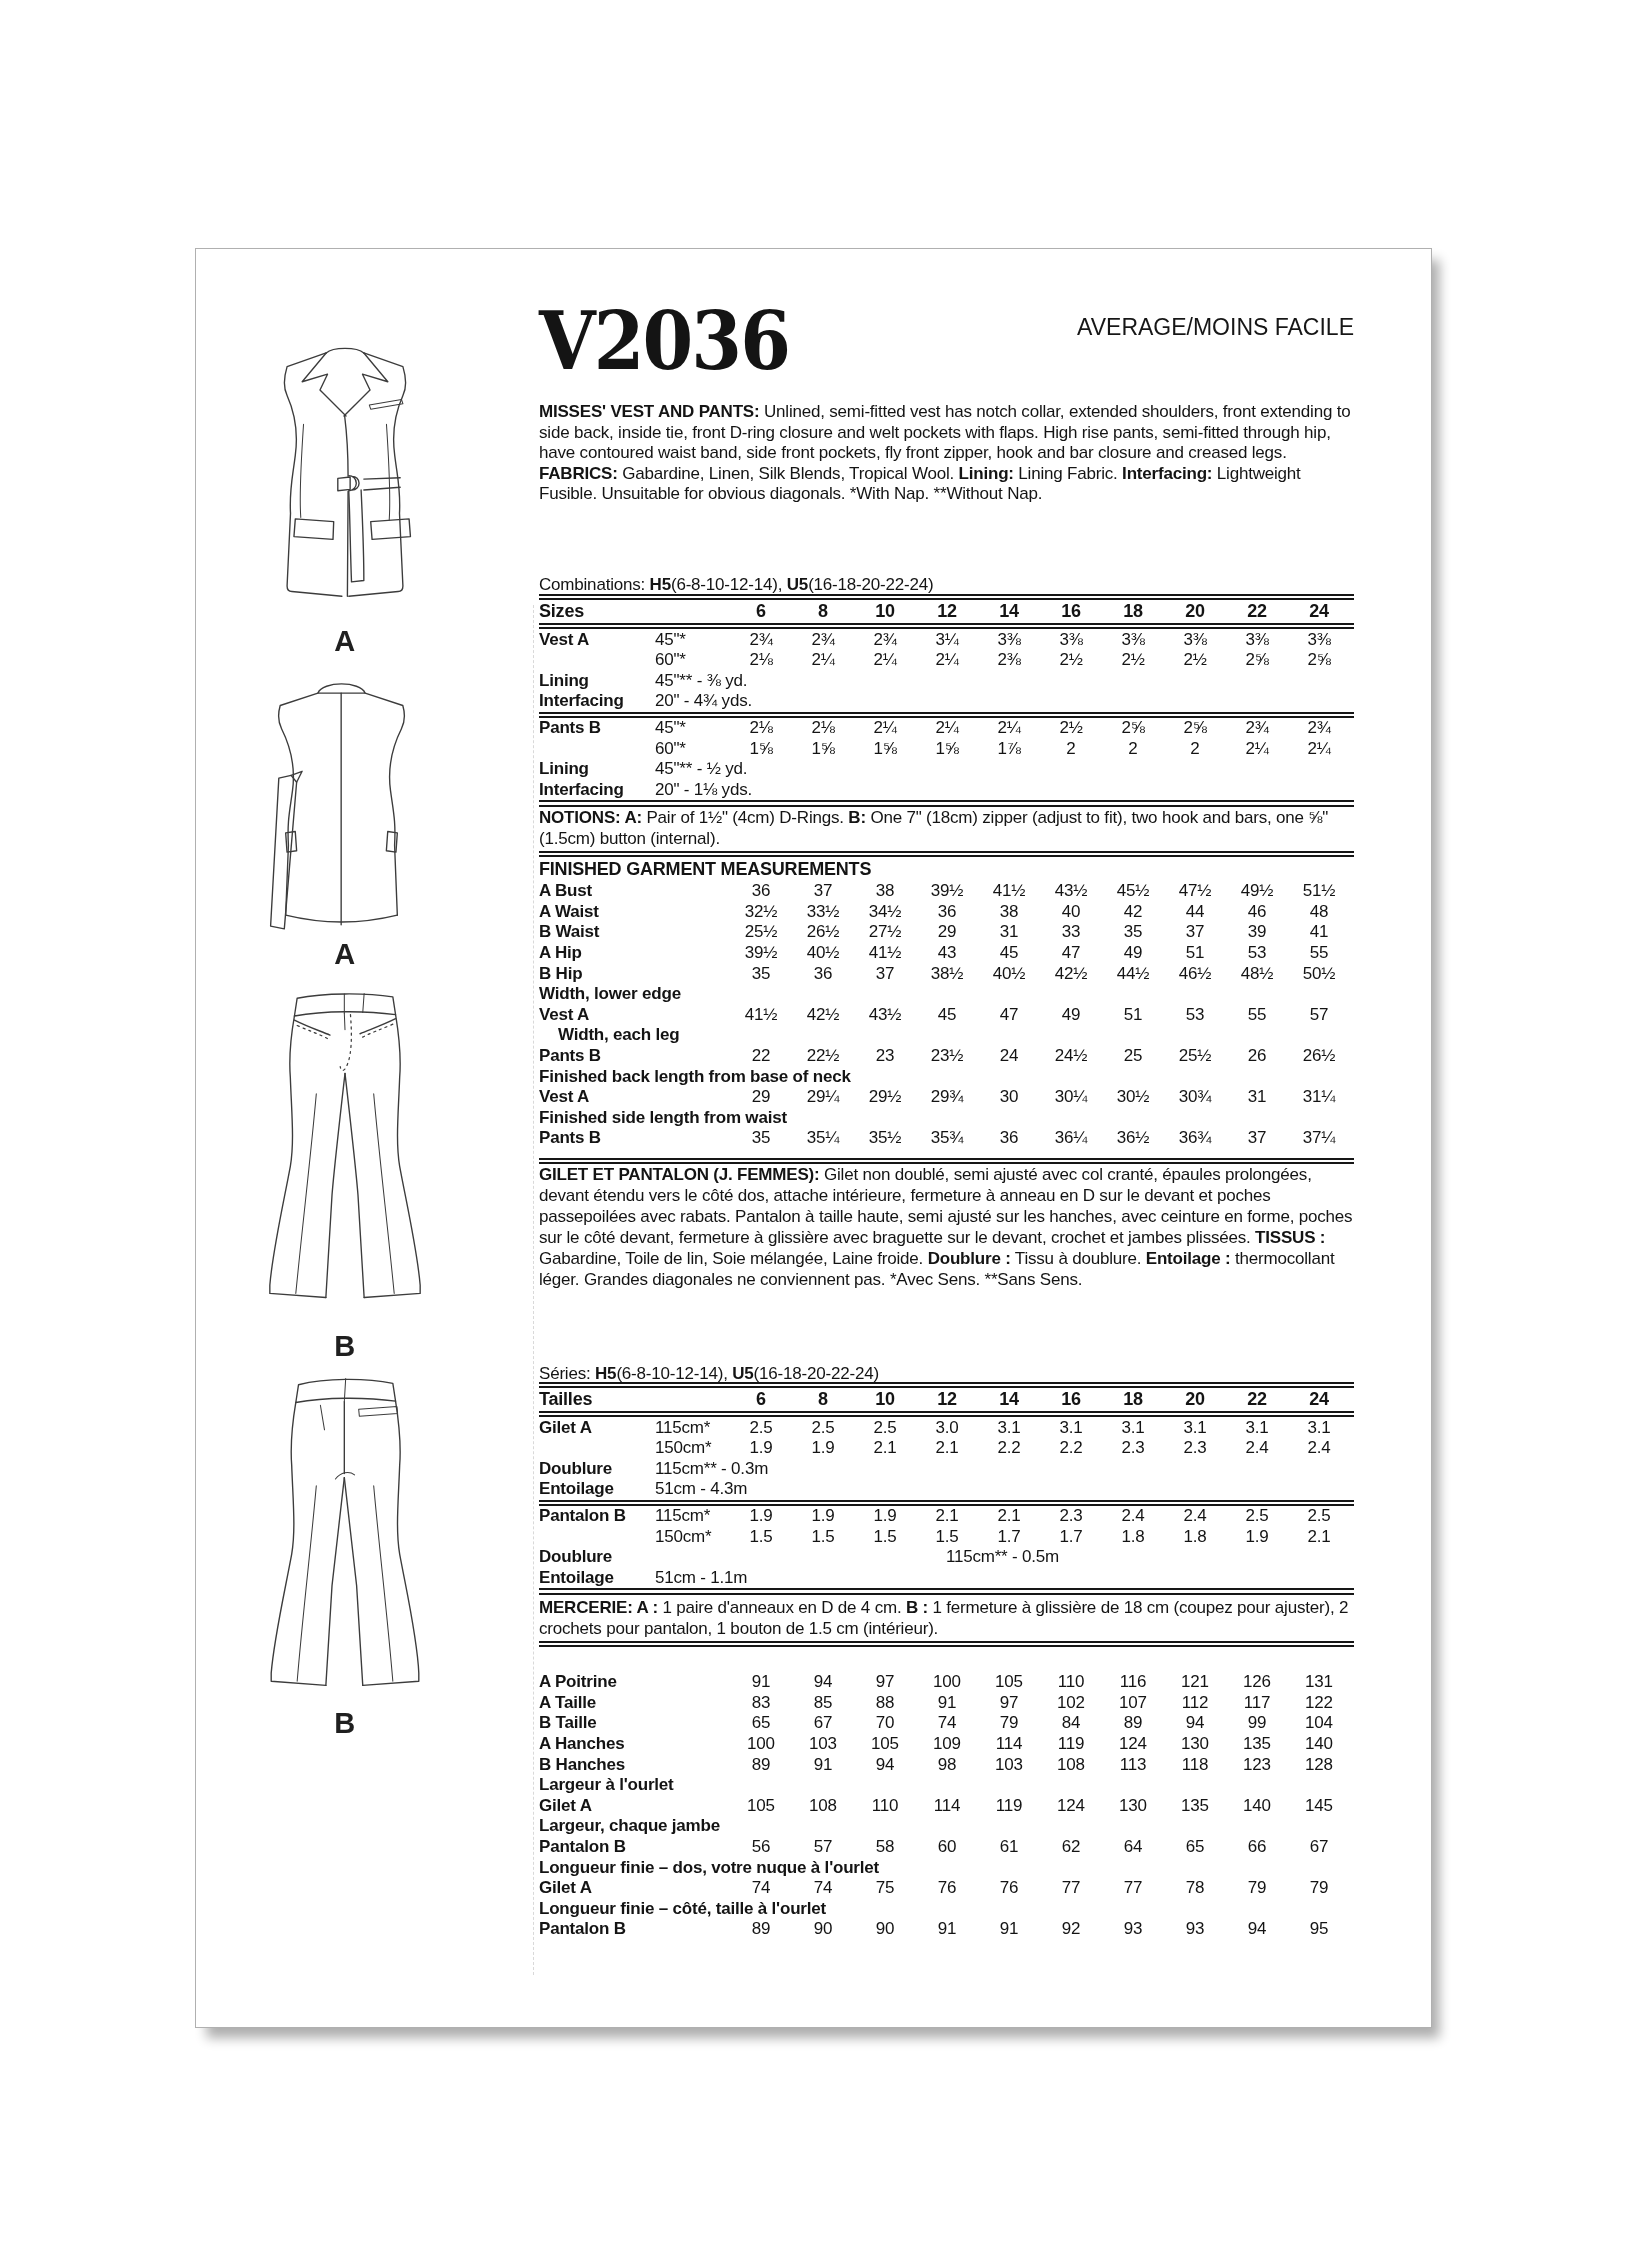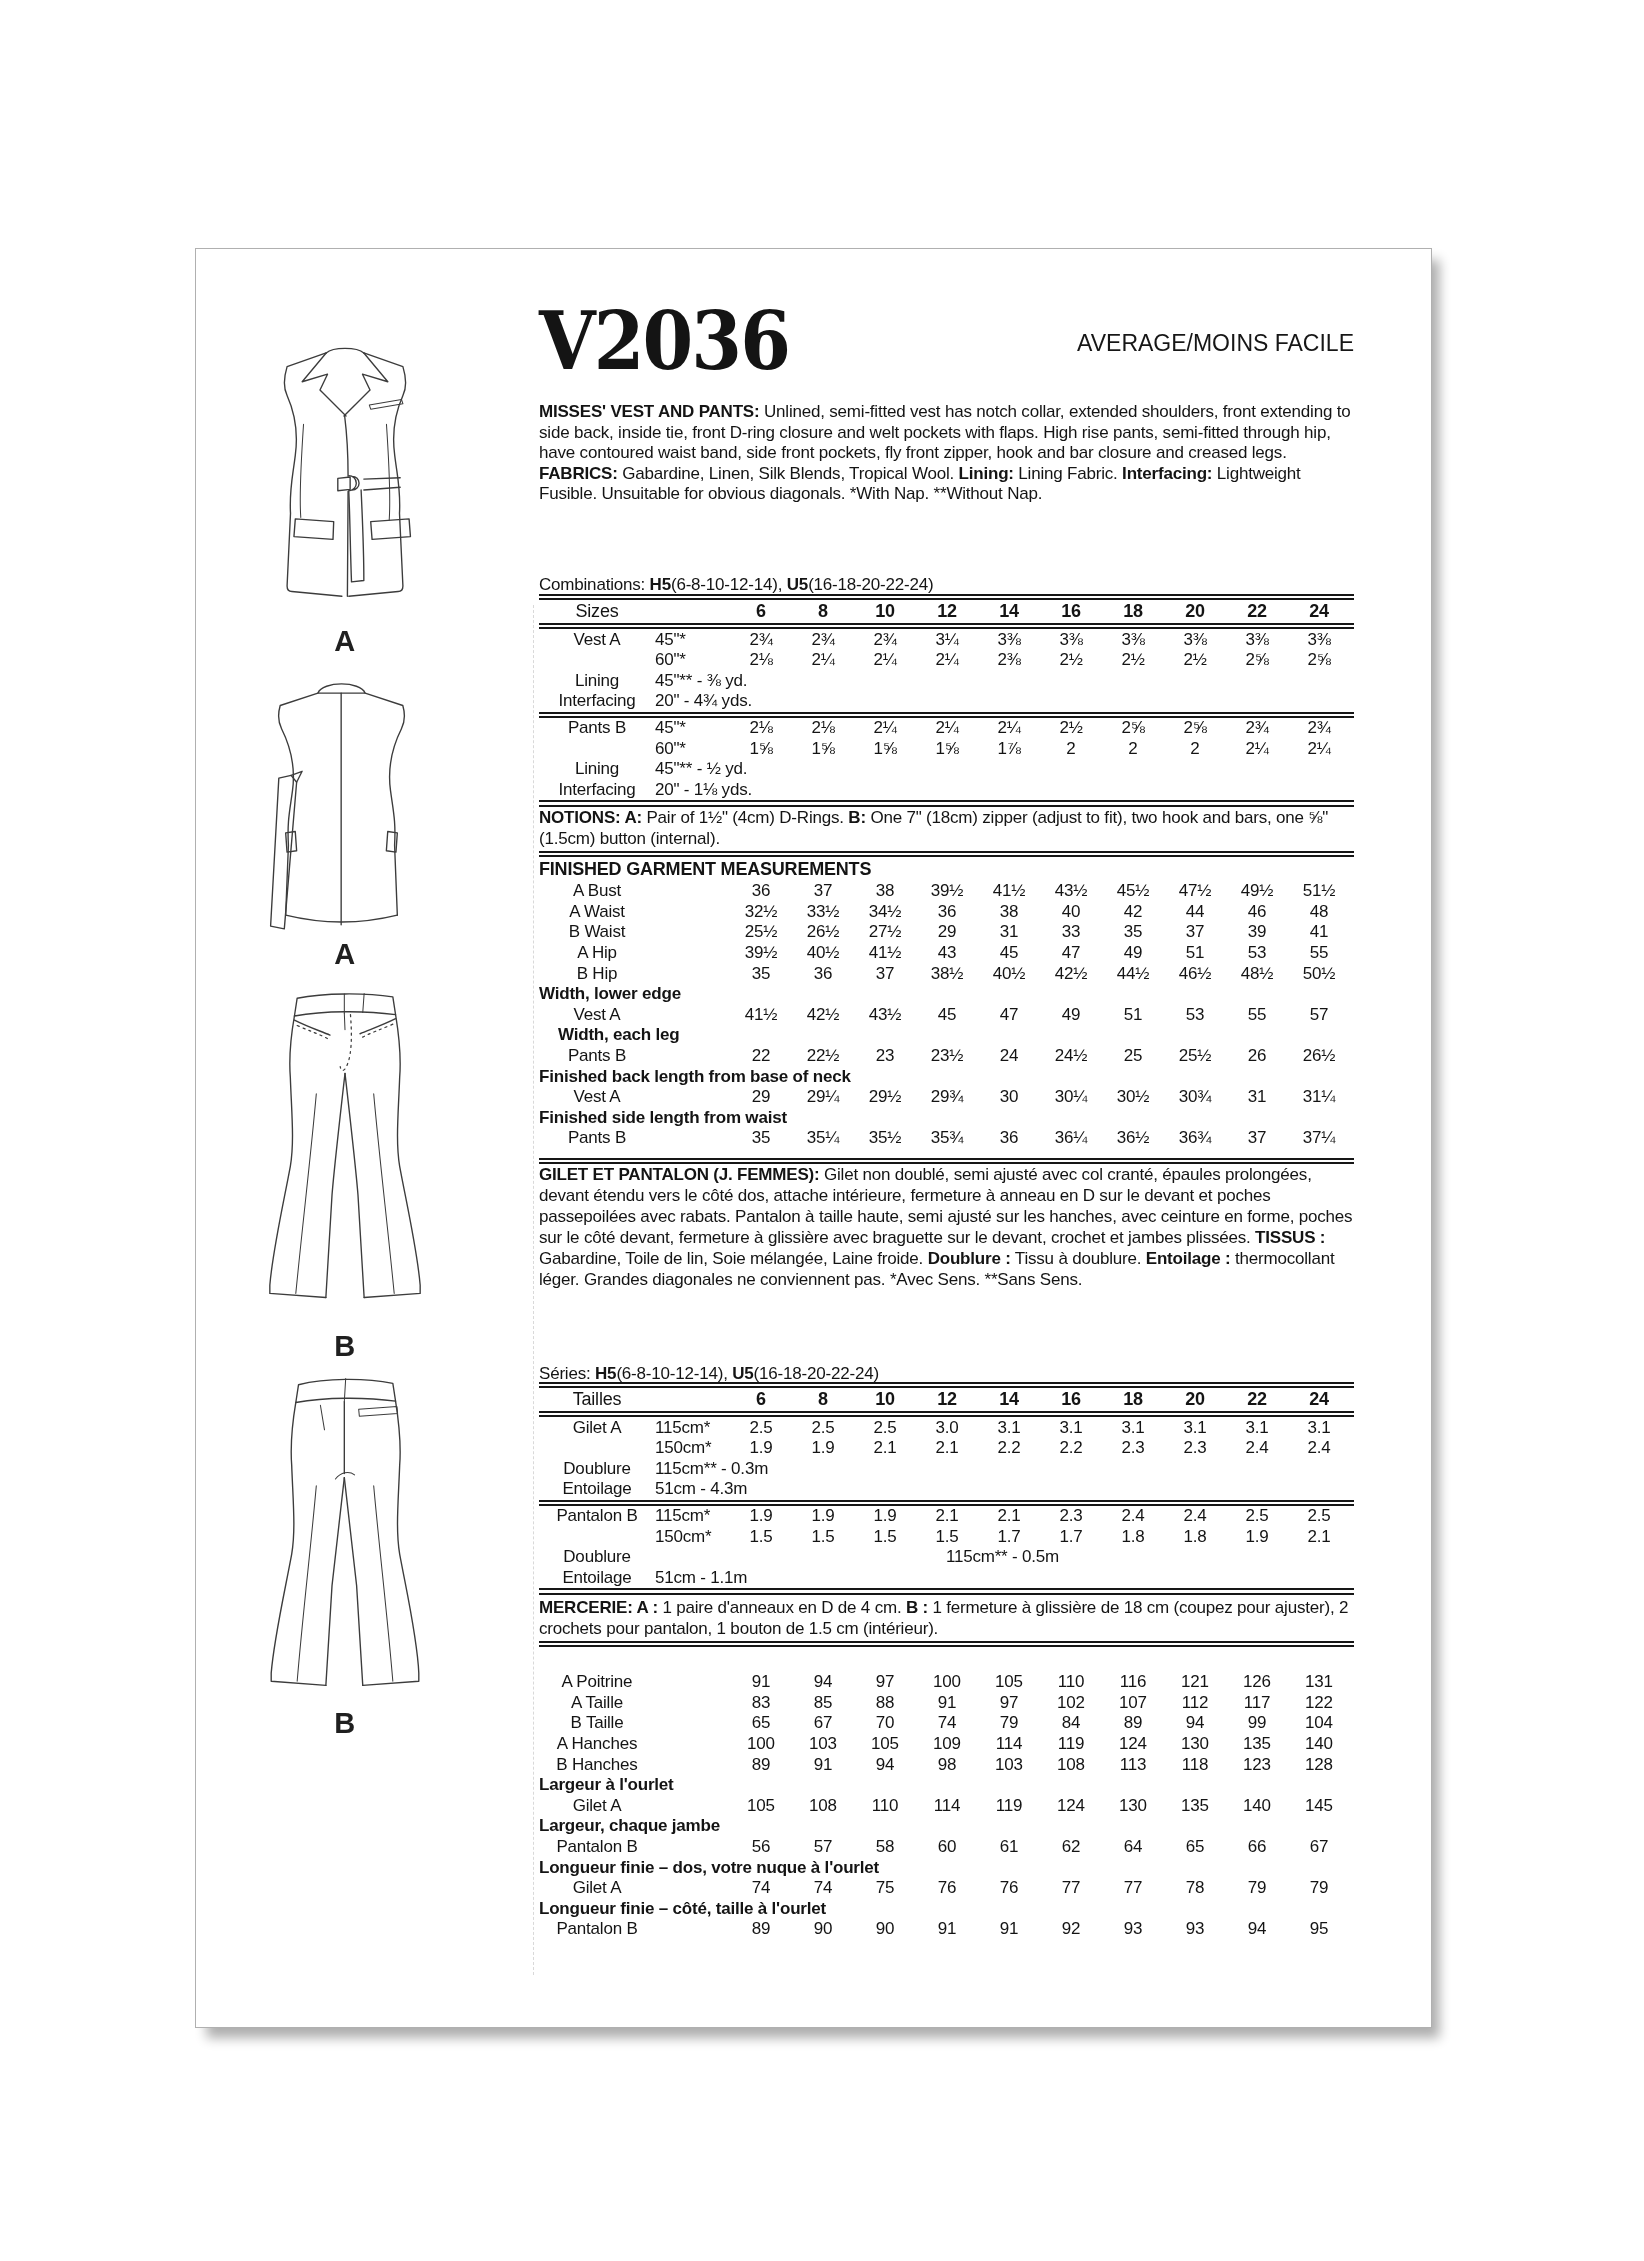--- a/index.html
+++ b/index.html
@@ -5,29 +5,29 @@
   html,body{margin:0;padding:0;background:#ffffff;}
   body{width:1645px;height:2261px;position:relative;font-family:"Liberation Sans","DejaVu Sans",sans-serif;color:#141414;}
   .page{position:absolute;left:195px;top:248px;width:1237px;height:1780px;background:#fff;
         border:1.4px solid #b0b0b0;box-sizing:border-box;
         box-shadow:9.6px 11px 11px -1.4px rgba(0,0,0,0.32);}
   .fold-line{position:absolute;left:337px;top:356px;height:1370px;width:0;border-left:1.4px dashed #d9d9d9;}
   .illus{position:absolute;}
   .fig-label{position:absolute;width:41px;text-align:center;font-size:29px;font-weight:bold;letter-spacing:1.4px;color:#1f1f1f;}
   .pattern-number{position:absolute;left:343px;top:51px;font-family:"DejaVu Serif","Liberation Serif",serif;
         font-weight:600;font-size:81px;line-height:1;letter-spacing:-2.1px;transform:scaleX(.9);transform-origin:left top;}
-  .difficulty{position:absolute;right:77px;top:81px;font-size:23px;letter-spacing:0;color:#161616;}
+  .difficulty{position:absolute;right:77px;top:65px;font-size:23px;letter-spacing:0;color:#161616;}
   .tx{position:absolute;left:343px;width:815px;font-size:17px;line-height:20.6px;letter-spacing:-0.2px;margin:0;}
   .tx b{font-weight:bold;}
   .fr-para{line-height:21px;}
   .sec-heading{position:absolute;left:343px;width:815px;font-size:18px;font-weight:bold;letter-spacing:-0.2px;}
   .dtable{position:absolute;left:343px;width:815px;}
   .trow{display:grid;grid-template-columns:116px 75px repeat(10,62px);height:20.6px;align-items:center;font-size:17px;letter-spacing:-0.2px;}
   .trow.header-row{height:23px;font-weight:bold;font-size:18px;}
-  .c-label{font-weight:normal;white-space:nowrap;text-align:center;}
+  .c-label{font-weight:bold;white-space:nowrap;}
   .c-sub{white-space:nowrap;}
   .c-val{text-align:center;white-space:nowrap;}
   .c-span{white-space:nowrap;}
   .c-heading{font-weight:bold;white-space:nowrap;}
   .dbl-rule{height:6.2px;border-top:2.1px solid #161616;border-bottom:2.1px solid #161616;box-sizing:border-box;}
   .hrule{position:absolute;left:343px;width:815px;height:6.2px;border-top:2.1px solid #161616;border-bottom:2.1px solid #161616;box-sizing:border-box;}
   svg{stroke:#3c3c3c;fill:none;stroke-width:2;stroke-linecap:round;stroke-linejoin:round;}
   .stitch{stroke-dasharray:3 6;stroke-width:1.8;}
   .thin{stroke-width:1.5;}
 </style>

